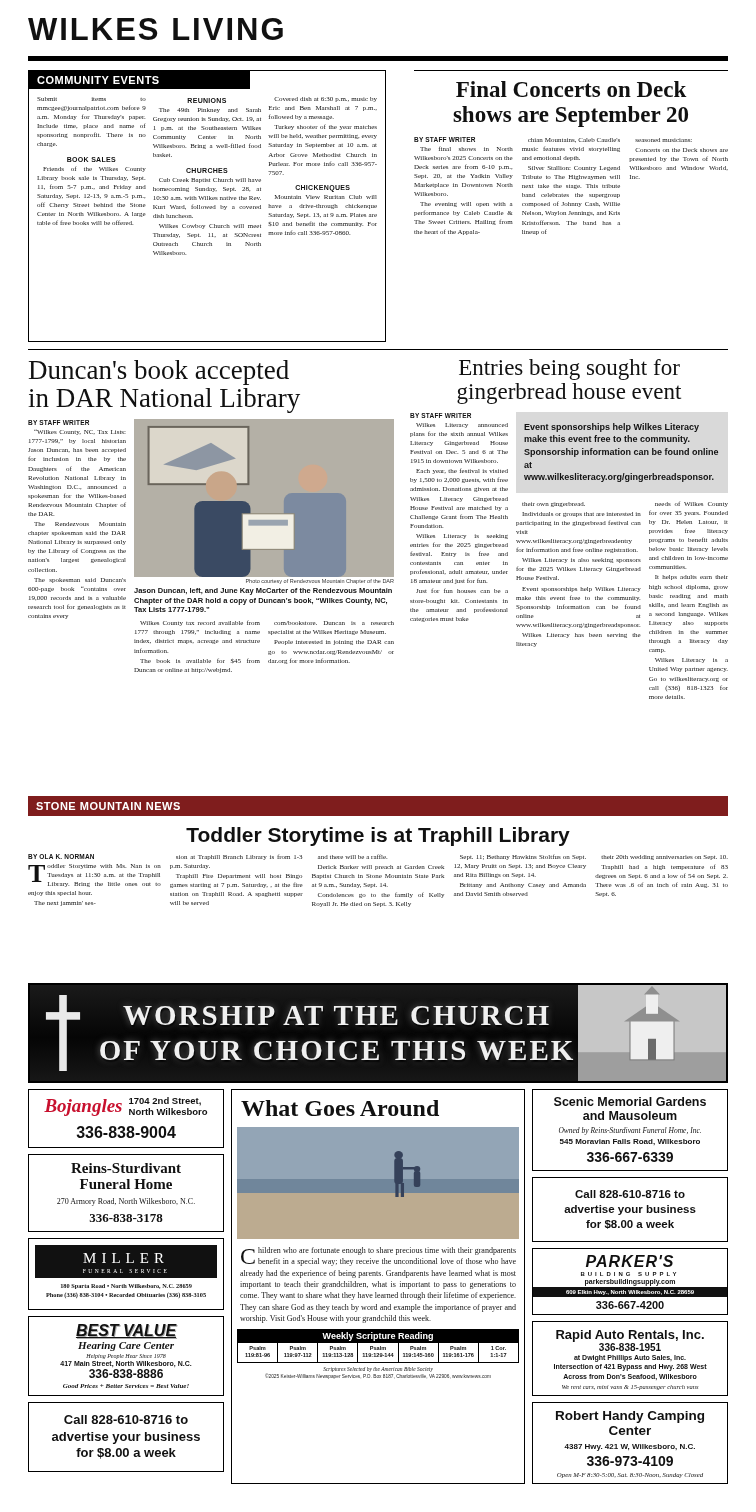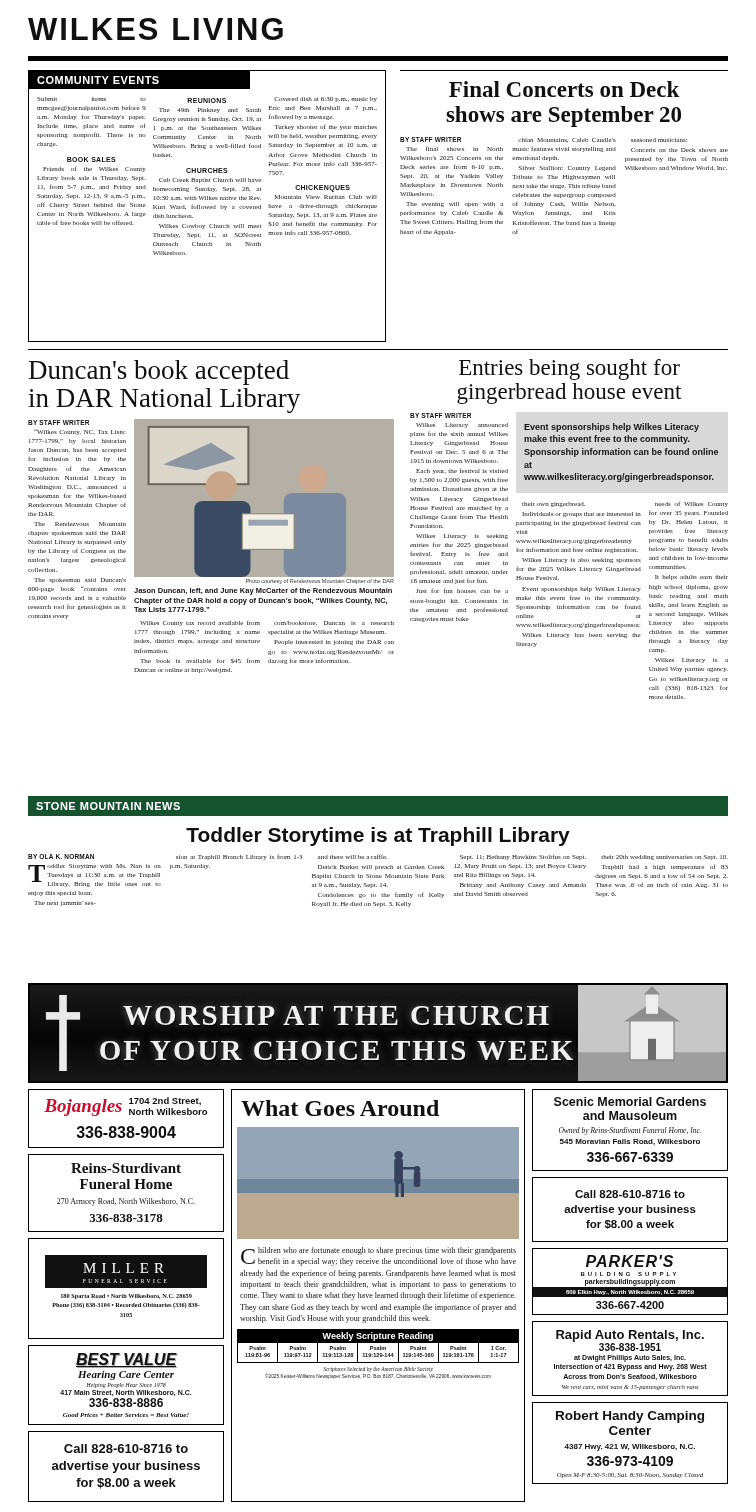--- a/index.html
+++ b/index.html
@@ -16,21 +16,21 @@
   .section-title { font:900 31px "Liberation Sans", sans-serif; letter-spacing:2px; padding:12px 0 8px; }
   .title-bar { height:5px; background:#000; margin-bottom:9px; }
 
   
   .byline { font:700 6.5px "Liberation Sans", sans-serif; letter-spacing:.2px; margin-bottom:2px; }
   .tcol { font-size:7px; line-height:1.3; text-align:justify; }
   .tcol p { text-indent:6px; margin-bottom:1px; }
   .tcol p.first, p.first { text-indent:0; }
 
   
-  .row1 { display:flex; gap:14px; min-height:272px; }
+  .row1 { display:flex; gap:28px; min-height:272px; }
   .ce-box { width:358px; border:1.5px solid #000; flex:none; }
   .ce-header { background:#000; color:#fff; font:700 11px "Liberation Sans", sans-serif; padding:3px 8px; letter-spacing:.5px; width:62%; }
   .ce-cols { display:flex; gap:7px; padding:6px 8px; }
   .ce-col { flex:1; }
   .ce-head { text-align:center; font:700 7px "Liberation Sans", sans-serif; letter-spacing:.3px; margin:6px 0 2px; }
   .ce-head.top { margin-top:2px; }
 
   .concerts { flex:1; border-top:1.5px solid #000; padding-top:5px; }
   .concerts h2 { font:700 23px "Liberation Serif", serif; text-align:center; line-height:1.08; margin:2px 0 8px; }
   .art-cols { display:flex; gap:9px; }
@@ -53,21 +53,21 @@
   .sub-cols .tcol { flex:1; }
 
   .ginger { flex:1; }
   .ginger h2 { font:400 23px "Liberation Serif", serif; text-align:center; line-height:1.06; margin:0 0 7px; }
   .ginger-body { display:flex; gap:8px; }
   .ginger-colA { width:98px; flex:none; }
   .ginger-right { flex:1; }
   .callout { background:#d9d9d9; padding:9px 8px; font:700 9px "Liberation Sans", sans-serif; line-height:1.4; margin-bottom:7px; }
 
   
-  .smn-bar { background:#14532d; color:#fff; font:700 11px "Liberation Sans", sans-serif; padding:4px 8px; letter-spacing:.5px; margin-top:2px; }
+  .smn-bar { background:#7f1d1d; color:#fff; font:700 11px "Liberation Sans", sans-serif; padding:4px 8px; letter-spacing:.5px; margin-top:2px; }
   .smn-headline { font:700 21px "Liberation Sans", sans-serif; text-align:center; margin:7px 0 6px; }
   .smn-cols { display:flex; gap:9px; min-height:122px; }
   .smn-col { flex:1; }
   .dropcap { float:left; font:700 26px/0.8 "Liberation Serif", serif; padding:2px 2px 0 0; }
 
   
   .worship { margin:8px 0 6px; background:linear-gradient(180deg,#1a1a1a,#050505 55%,#171717); height:100px; display:flex; align-items:center; border:2px solid #000; overflow:hidden; }
   .worship-cross { width:66px; display:flex; justify-content:center; align-items:center; height:100%; flex:none; }
   .worship-text { flex:1; text-align:center; font:700 29px "Liberation Serif", serif; letter-spacing:2px; line-height:1.2; color:#f0f0f0; text-shadow:1px 2px 2px #000, 0 0 7px #666; }
   .worship-photo { width:148px; height:100%; flex:none; }
@@ -81,21 +81,21 @@
 
   .boj-top { display:flex; align-items:center; gap:6px; justify-content:center; }
   .boj-logo { font:700 italic 19px "Liberation Serif", serif; color:#c8102e; }
   .boj-addr { font:700 9.5px "Liberation Sans", sans-serif; text-align:left; line-height:1.2; }
   .boj-phone { font:700 16px "Liberation Sans", sans-serif; margin-top:6px; }
 
   .reins-name { font:700 15px "Liberation Serif", serif; line-height:1.1; }
   .reins-addr { font:400 8px "Liberation Serif", serif; margin:4px 0; }
   .reins-phone { font:700 13px "Liberation Serif", serif; }
 
-  .miller { padding:16px; }
+  .miller { padding:6px; }
   .miller-top { background:#111; color:#fff; padding:5px 2px 4px; }
   .miller-name { font:400 15px "Liberation Serif", serif; letter-spacing:5px; }
   .miller-sub { font:400 5.5px "Liberation Serif", serif; letter-spacing:2.5px; margin-top:1px; }
   .miller-lines { font:700 6.3px "Liberation Serif", serif; line-height:1.5; padding:3px 2px; }
 
   .bv-name1 { font:900 italic 16px "Liberation Sans", sans-serif; text-shadow:1px 1px 0 #aaa;text-decoration:underline; }
   .bv-name2 { font:700 italic 11px "Liberation Serif", serif; margin-top:-1px; }
   .bv-tag { font:400 italic 6px "Liberation Serif", serif; margin-top:2px; }
   .bv-addr { font:700 7px "Liberation Sans", sans-serif; margin-top:1px; }
   .bv-phone { font:700 12px "Liberation Sans", sans-serif; }
@@ -288,20 +288,21 @@
   <div class="smn-cols">
     <div class="smn-col tcol">
       <div class="byline">BY OLA K. NORMAN</div>
       <p class="first"><span class="dropcap">T</span><span>oddler Storytime with Ms. Nan is on Tuesdays at 11:30 a.m. at the Traphill Library. Bring the little ones out to enjoy this special hour.</span></p>
       <div>
           <p>The next jammin' ses-</p>
         </div>
     </div>
     <div class="smn-col tcol">
         <p>sion at Traphill Branch Library is from 1-3 p.m. Saturday.</p>
+        <p>Traphill Fire Department will host Bingo games starting at 7 p.m. Saturday, , at the fire station on Traphill Road. A spaghetti supper will be served</p>
       </div>
     <div class="smn-col tcol">
         <p>and there will be a raffle.</p>
         <p>Derick Barker will preach at Garden Creek Baptist Church in Stone Mountain State Park at 9 a.m., Sunday, Sept. 14.</p>
         <p>Condolences go to the family of Kelly Royall Jr. He died on Sept. 3. Kelly</p>
       </div>
     <div class="smn-col tcol">
         <p>Sept. 11; Bethany Hawkins Stoltfus on Sept. 12, Mary Pruitt on Sept. 13; and Boyce Cleary and Rita Billings on Sept. 14.</p>
         <p>Brittany and Anthony Casey and Amanda and David Smith observed</p>
       </div>

